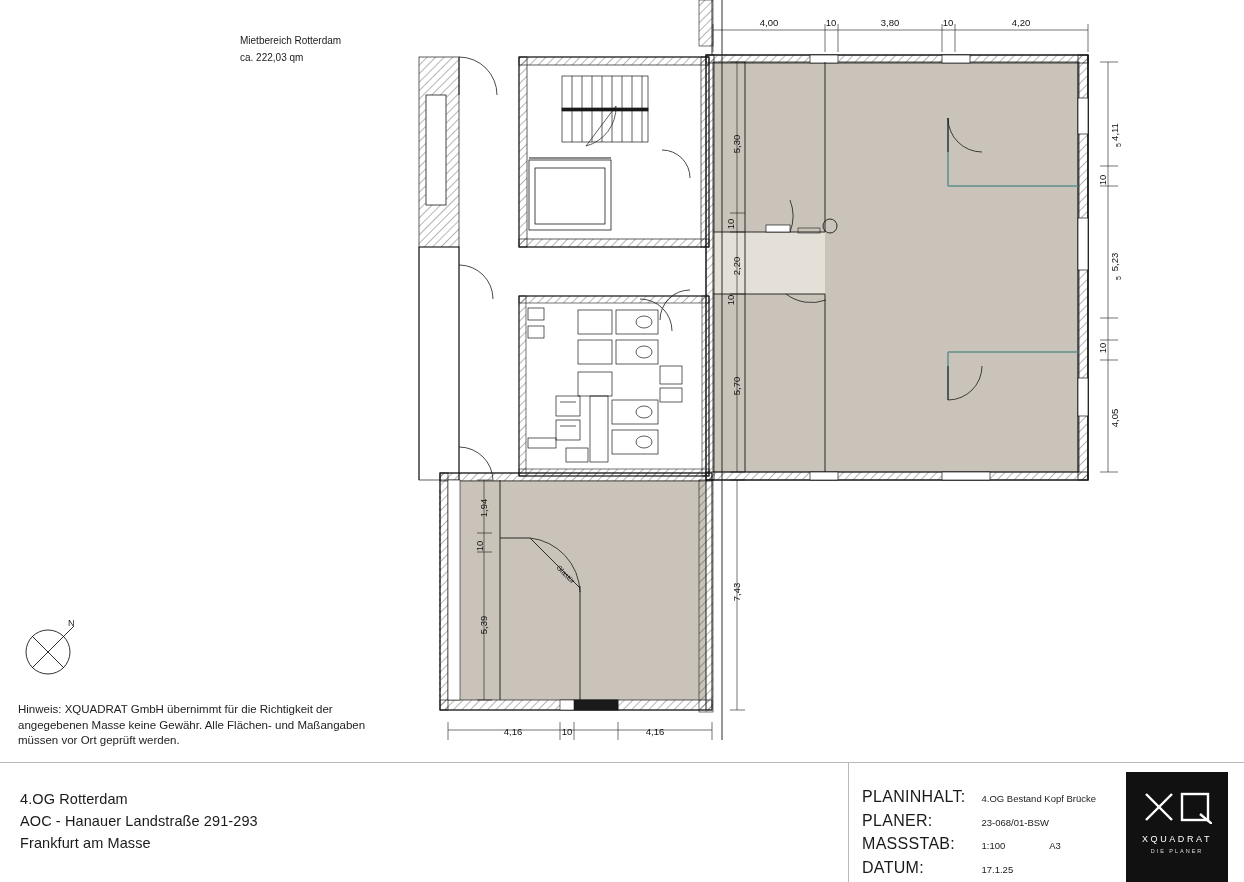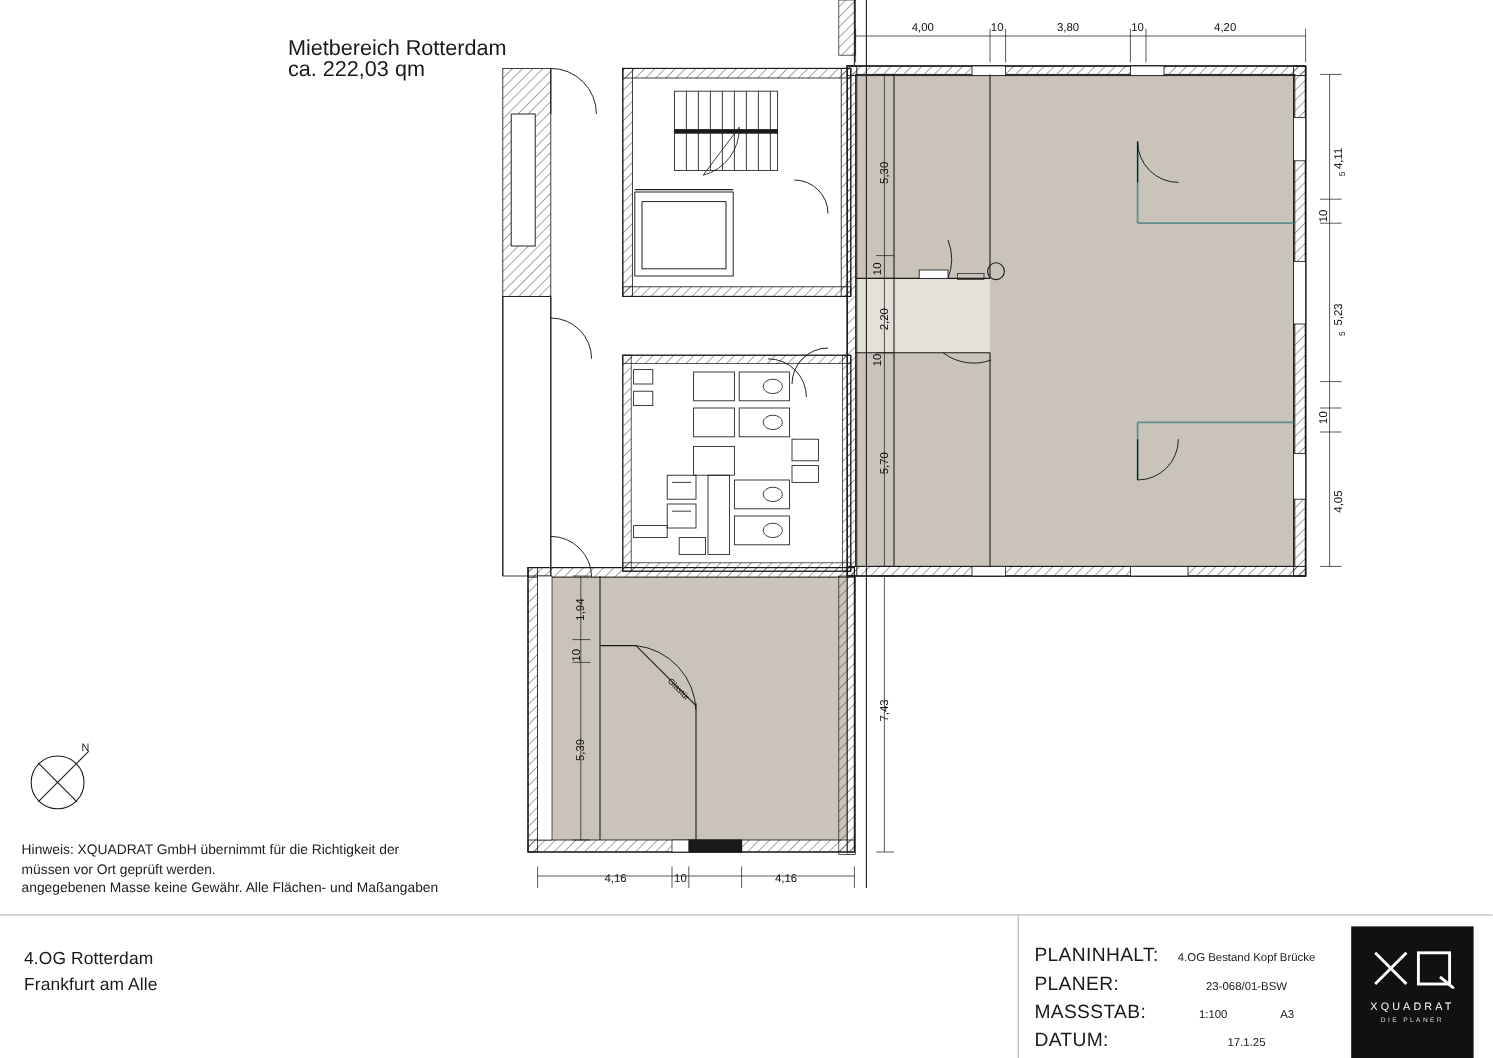--- a/index.html
+++ b/index.html
@@ -34,21 +34,21 @@
     width: 390px;
     font-size: 11.5px;
     line-height: 15.5px;
     color: #222;
   }
 
   
   #area-label {
     left: 240px;
     top: 32px;
-    font-size: 18px;
+    font-size: 10px;
     line-height: 17px;
     color: #1a1a1a;
   }
 
   
   #footer-rule {
     left: 0px;
     top: 762px;
     width: 1244px;
     height: 1px;
@@ -74,21 +74,20 @@
   #plan-info td.k {
     font-size: 16px;
     letter-spacing: 0.3px;
     padding-right: 16px;
     white-space: nowrap;
   }
   #plan-info td.v {
     font-size: 9.5px;
     white-space: nowrap;
     padding-top: 2px;
-    text-align: center;
   }
   #plan-info td.v span.scale2 { padding-left: 44px; }
 
   
   #logo-box {
     left: 1126px;
     top: 772px;
     width: 102px;
     height: 124px;
     background: #111111;
@@ -379,30 +378,31 @@
   <svg width="84" height="70" viewBox="0 0 84 70">
     <circle cx="36" cy="40" r="22" fill="none" stroke="#1a1a1a" stroke-width="0.9"></circle>
     <line x1="20" y1="56" x2="62" y2="14" stroke="#1a1a1a" stroke-width="0.9"></line>
     <line x1="20" y1="24" x2="52" y2="56" stroke="#1a1a1a" stroke-width="0.9"></line>
     <text x="56" y="14" font-family="Liberation Sans, sans-serif" font-size="9" fill="#1a1a1a">N</text>
   </svg>
 </div>
 
 <div id="disclaimer" class="abs">
   <div>Hinweis: XQUADRAT GmbH übernimmt für die Richtigkeit der</div>
+  <div>angegebenen Masse keine Gewähr. Alle Flächen- und Maßangaben</div>
   <div>müssen vor Ort geprüft werden.</div>
-  <div>angegebenen Masse keine Gewähr. Alle Flächen- und Maßangaben</div>
 </div>
 
 <div id="footer-rule" class="abs"></div>
 <div id="footer-rule-v" class="abs"></div>
 
 <div id="title-block" class="abs">
   <div>4.OG Rotterdam</div>
-  <div>Frankfurt am Alle</div>
+  <div>AOC - Hanauer Landstraße 291-293</div>
+  <div>Frankfurt am Masse</div>
 </div>
 
 <div id="plan-info" class="abs">
   <table>
     <tbody>
         <tr>
       <td class="k">PLANINHALT:</td>
       <td class="v">4.OG Bestand Kopf Brücke</td>
     </tr>
     <tr>

